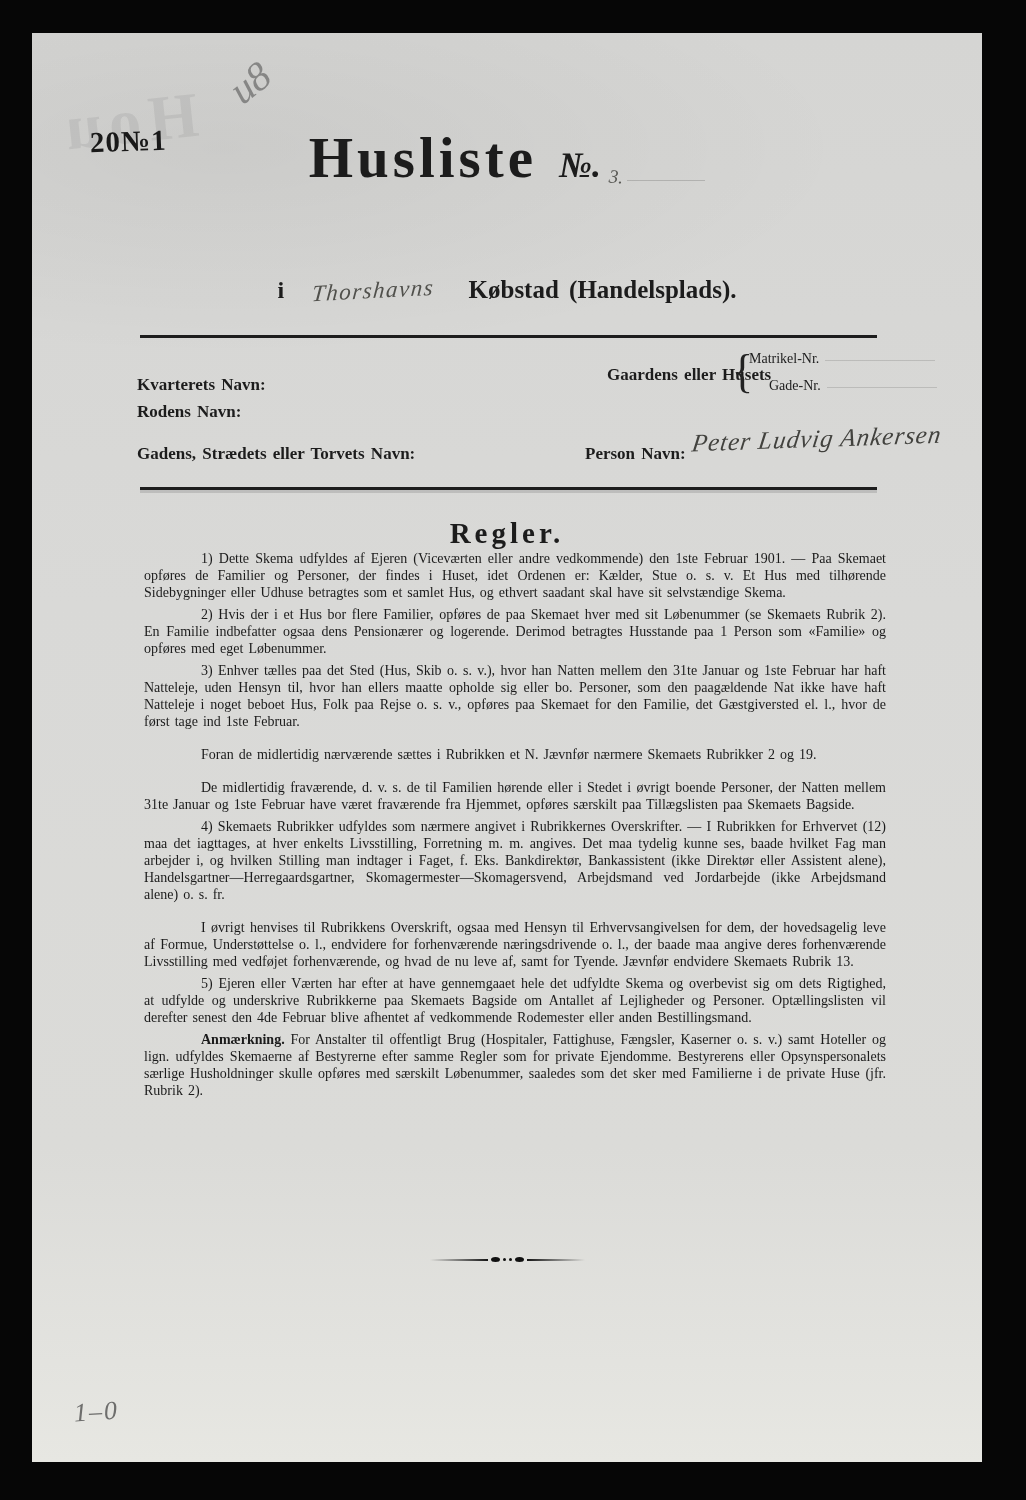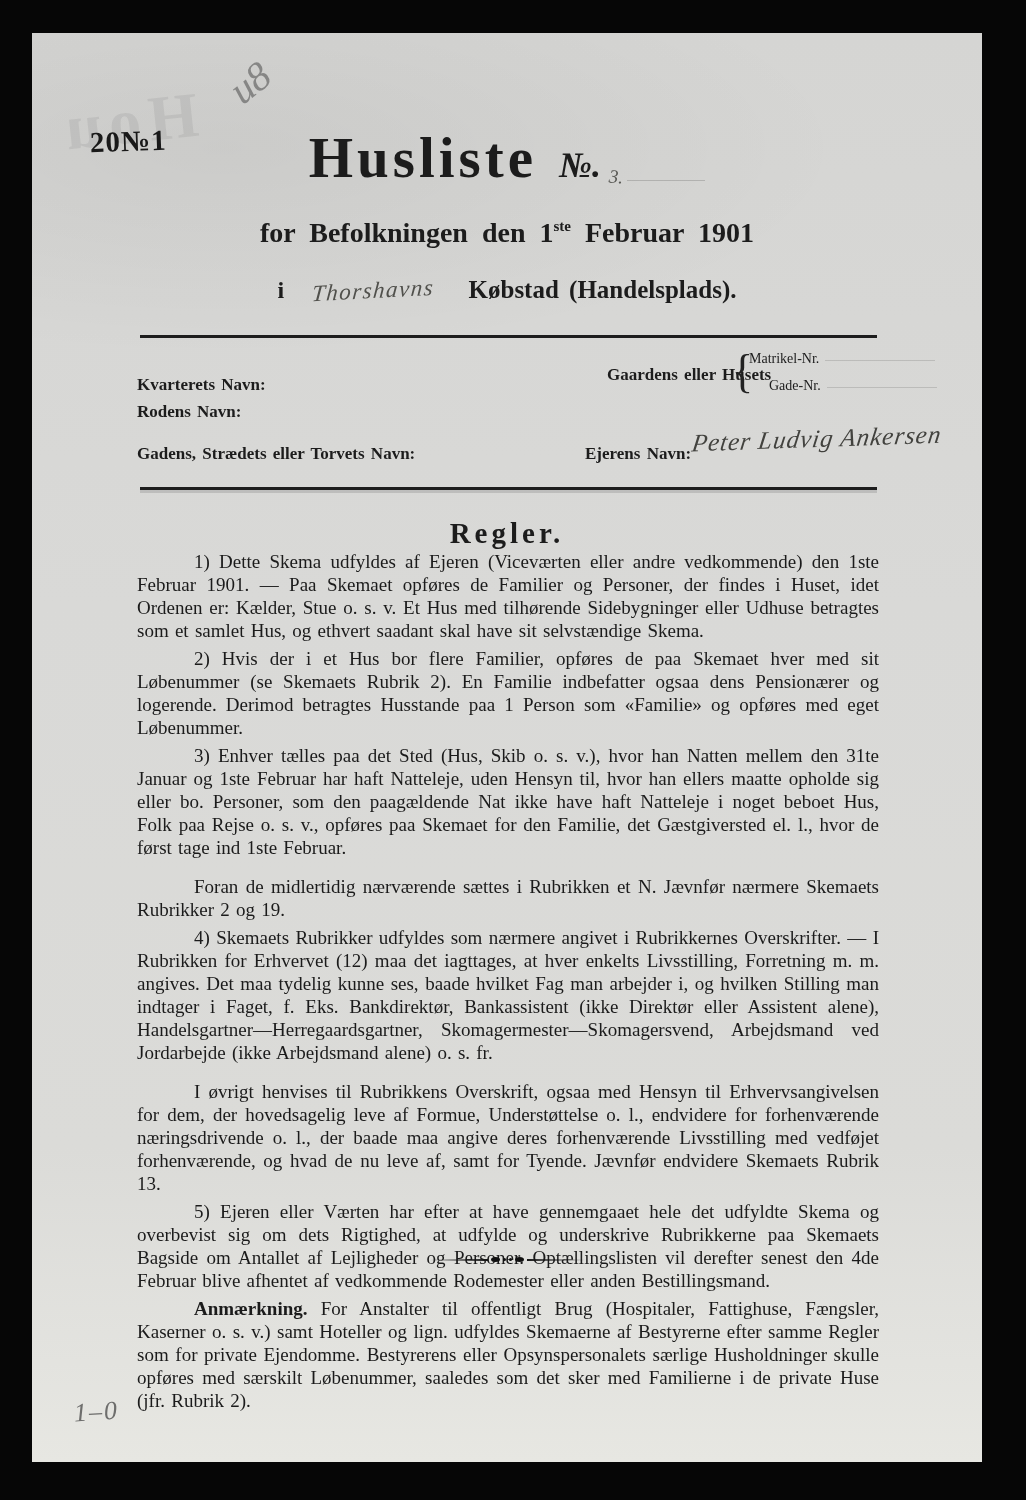--- a/index.html
+++ b/index.html
@@ -98,22 +98,22 @@
     position:absolute;left:660px;top:392px;
     font-size:25px;font-style:italic;color:#2e2e2a;
     letter-spacing:1px;transform:rotate(-2deg) skewX(-10deg);
     white-space:nowrap;opacity:.88;
   }
   .regler-heading{
     position:absolute;left:0;top:476px;width:100%;
     text-align:center;font-size:29px;font-weight:700;letter-spacing:4px;margin-top:8px;
   }
   .paras{
-    position:absolute;left:105px;top:512px;width:742px;
-    font-size:19px;line-height:23px;text-align:justify;
+    position:absolute;left:112px;top:512px;width:742px;
+    font-size:14px;line-height:17px;text-align:justify;
     color:#1b1b1b;
   }
   .para{margin:5px 0 0;text-indent:57px;word-spacing:1.5px;}
   .para.cont{margin-top:16px;}
   .para .lead{font-weight:700;}
   .ornament{
     position:absolute;left:0;top:1224px;width:100%;
     display:flex;align-items:center;justify-content:center;gap:3px;
   }
   .orn-line{height:2px;width:58px;}
@@ -135,51 +135,49 @@
 <div class="paper">
 
   <div class="ghost">Hou</div>
   <div class="pencil-top">u8</div>
   <div class="stamp">20№1</div>
 
   <div class="title-row">
     <span class="title">Husliste</span><span class="no">№.</span><span class="hand3">3.</span><span class="no-underline"></span>
   </div>
 
-  <div class="subtitle">
-    <span>for Befolkningen den 1</span><sup>ste</sup><span> Februar 1901</span>
-  </div>
 
   <div class="place-row">
     <span class="place-i">i</span><span class="handwriting place-hand">Thorshavns</span><span class="place-bold">Købstad (Handelsplads).</span>
   </div>
 
   <div class="rule rule1"></div>
 
   <div class="flabel kvarter">Kvarterets Navn:</div>
   <div class="flabel rodens">Rodens Navn:</div>
   <div class="flabel gadens">Gadens, Strædets eller Torvets Navn:</div>
 
   <div class="flabel gaard">Gaardens eller Husets</div>
   <div class="brace">{</div>
   <div class="nr-small matrikel"><span>Matrikel-Nr.</span><span class="nr-line"></span></div>
   <div class="nr-small gadenr"><span>Gade-Nr.</span><span class="nr-line"></span></div>
 
-  <div class="flabel ejer">Ejerens Navn:</div>
+  <div class="flabel ejer">Person Navn:</div>
   <div class="signature handwriting">Peter Ludvig Ankersen</div>
 
   <div class="rule rule2"></div>
 
   <div class="regler-heading">Regler.</div>
 
   <div class="paras">
       <p class="para">1) Dette Skema udfyldes af Ejeren (Viceværten eller andre vedkommende) den 1ste Februar 1901. — Paa Skemaet opføres de Familier og Personer, der findes i Huset, idet Ordenen er: Kælder, Stue o. s. v.  Et Hus med tilhørende Sidebygninger eller Udhuse betragtes som et samlet Hus, og ethvert saadant skal have sit selvstændige Skema.</p>
       <p class="para">2) Hvis der i et Hus bor flere Familier, opføres de paa Skemaet hver med sit Løbenummer (se Skemaets Rubrik 2). En Familie indbefatter ogsaa dens Pensionærer og logerende.  Derimod betragtes Husstande paa 1 Person som «Familie» og opføres med eget Løbenummer.</p>
       <p class="para">3) Enhver tælles paa det Sted (Hus, Skib o. s. v.), hvor han Natten mellem den 31te Januar og 1ste Februar har haft Natteleje, uden Hensyn til, hvor han ellers maatte opholde sig eller bo.  Personer, som den paagældende Nat ikke have haft Natteleje i noget beboet Hus, Folk paa Rejse o. s. v., opføres paa Skemaet for den Familie, det Gæstgiversted el. l., hvor de først tage ind 1ste Februar.</p>
       <p class="para cont">Foran de midlertidig nærværende sættes i Rubrikken et N.  Jævnfør nærmere Skemaets Rubrikker 2 og 19.</p>
+      <p class="para cont">De midlertidig fraværende, d. v. s. de til Familien hørende eller i Stedet i øvrigt boende Personer, der Natten mellem 31te Januar og 1ste Februar have været fraværende fra Hjemmet, opføres særskilt paa Tillægslisten paa Skemaets Bagside.</p>
       <p class="para">4) Skemaets Rubrikker udfyldes som nærmere angivet i Rubrikkernes Overskrifter. — I Rubrikken for Erhvervet (12) maa det iagttages, at hver enkelts Livsstilling, Forretning m. m. angives.  Det maa tydelig kunne ses, baade hvilket Fag man arbejder i, og hvilken Stilling man indtager i Faget, f. Eks. Bankdirektør, Bankassistent (ikke Direktør eller Assistent alene), Handelsgartner—Herregaardsgartner, Skomagermester—Skomagersvend, Arbejdsmand ved Jordarbejde (ikke Arbejdsmand alene) o. s. fr.</p>
       <p class="para cont">I øvrigt henvises til Rubrikkens Overskrift, ogsaa med Hensyn til Erhvervsangivelsen for dem, der hovedsagelig leve af Formue, Understøttelse o. l., endvidere for forhenværende næringsdrivende o. l., der baade maa angive deres forhenværende Livsstilling med vedføjet forhenværende, og hvad de nu leve af, samt for Tyende.  Jævnfør endvidere Skemaets Rubrik 13.</p>
       <p class="para">5) Ejeren eller Værten har efter at have gennemgaaet hele det udfyldte Skema og overbevist sig om dets Rigtighed, at udfylde og underskrive Rubrikkerne paa Skemaets Bagside om Antallet af Lejligheder og Personer.  Optællingslisten vil derefter senest den 4de Februar blive afhentet af vedkommende Rodemester eller anden Bestillingsmand.</p>
       <p class="para"><b class="lead">Anmærkning.  </b>For Anstalter til offentligt Brug (Hospitaler, Fattighuse, Fængsler, Kaserner o. s. v.) samt Hoteller og lign. udfyldes Skemaerne af Bestyrerne efter samme Regler som for private Ejendomme.  Bestyrerens eller Opsynspersonalets særlige Husholdninger skulle opføres med særskilt Løbenummer, saaledes som det sker med Familierne i de private Huse (jfr. Rubrik 2).</p>
     </div>
 
   <div class="ornament">
     <span class="orn-line left"></span>
     <span class="orn-diamond"></span>
     <span class="orn-dot"></span>

